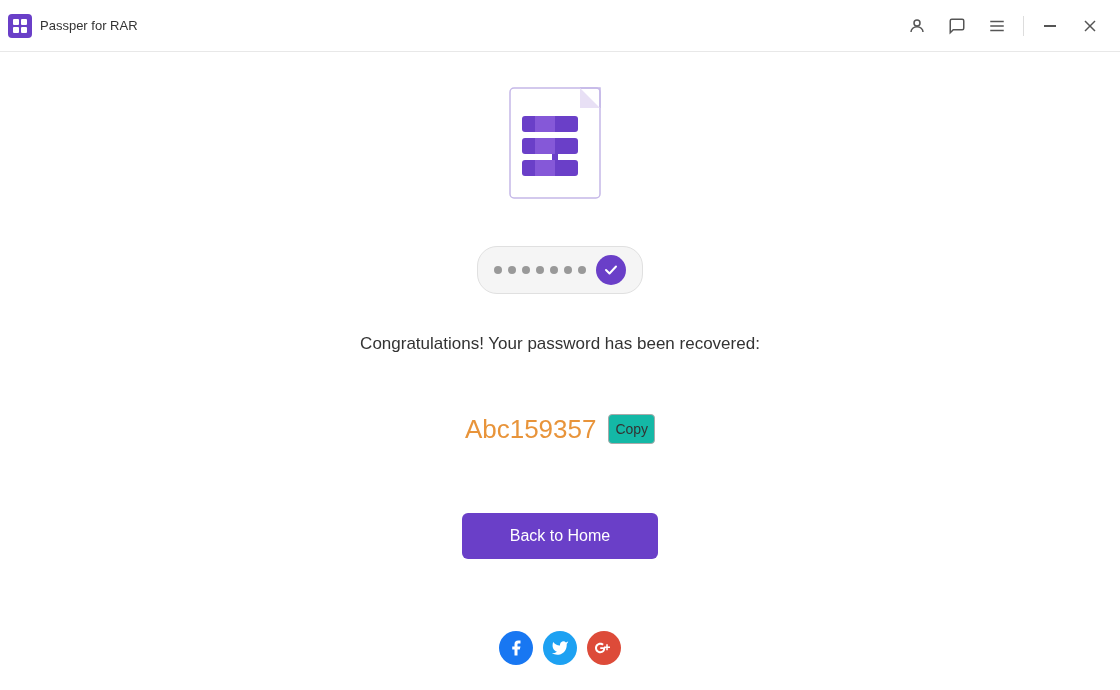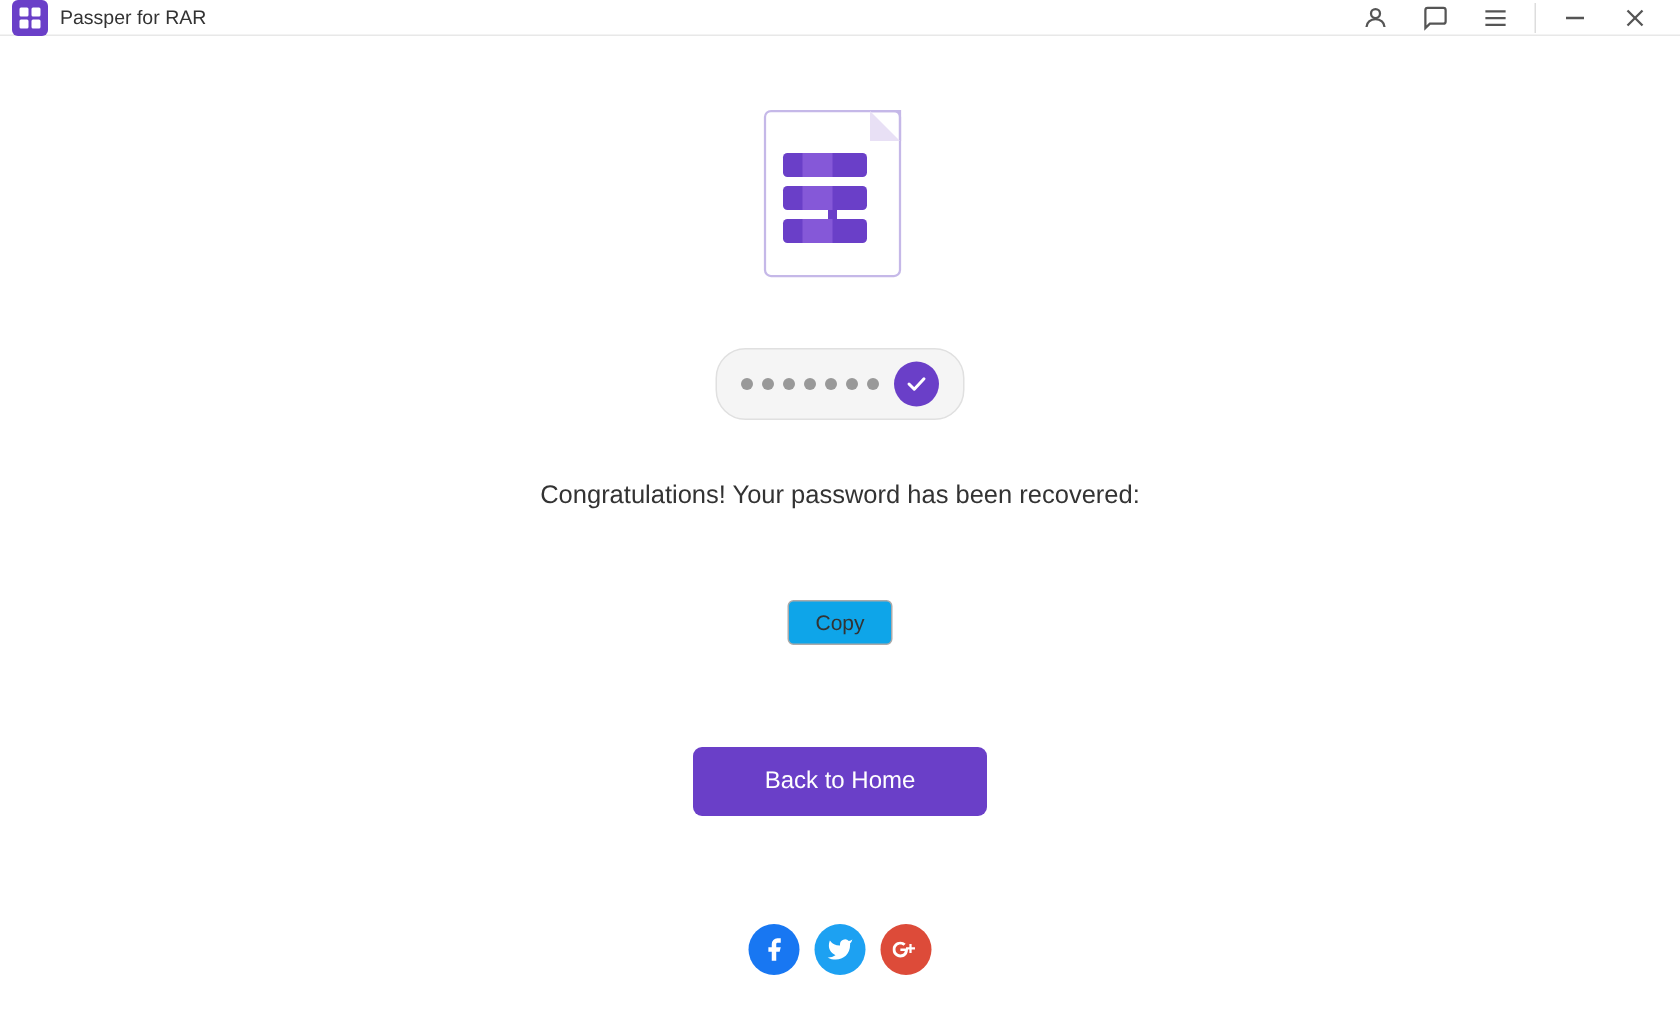--- a/index.html
+++ b/index.html
@@ -12,21 +12,21 @@
       overflow: hidden;
       display: flex;
       flex-direction: column;
     }
 
     
     .title-bar {
       display: flex;
       align-items: center;
       justify-content: space-between;
-      height: 24px;
+      height: 52px;
       background: #fff;
       border-bottom: 1px solid #e8e8e8;
       padding: 0 12px 0 8px;
       flex-shrink: 0;
     }
 
     .title-bar-left {
       display: flex;
       align-items: center;
       gap: 8px;
@@ -139,23 +139,23 @@
     }
 
     .password-value {
       font-size: 26px;
       font-weight: 500;
       color: #e8943a;
     }
 
     .copy-btn {
       border: 1px solid #aaa;
-      background: #0ea5e9;
+      background: #14b8a6;
       color: #333;
-      padding: 6px 18px;
+      padding: 6px 6px;
       font-size: 14px;
       border-radius: 4px;
       cursor: pointer;
     }
 
     
     .back-home-btn {
       background: #6a3fc8;
       color: #fff;
       border: none;
@@ -283,20 +283,21 @@
         <svg width="14" height="14" viewBox="0 0 14 14">
           <polyline points="2,7 5.5,10.5 12,3.5" fill="none" stroke="white" stroke-width="2" stroke-linecap="round" stroke-linejoin="round"></polyline>
         </svg>
       </div>
     </div>
   </div>
 
   <p class="congrats-text">Congratulations! Your password has been recovered:</p>
 
   <div class="password-display">
+    <span class="password-value">Abc159357</span>
     <button class="copy-btn">Copy</button>
   </div>
 
   <button class="back-home-btn">Back to Home</button>
 
   <div class="share-row">
     <div class="social-btn social-facebook">
       <svg width="18" height="18" viewBox="0 0 24 24" fill="white">
         <path d="M18 2h-3a5 5 0 0 0-5 5v3H7v4h3v8h4v-8h3l1-4h-4V7a1 1 0 0 1 1-1h3z"></path>
       </svg>

